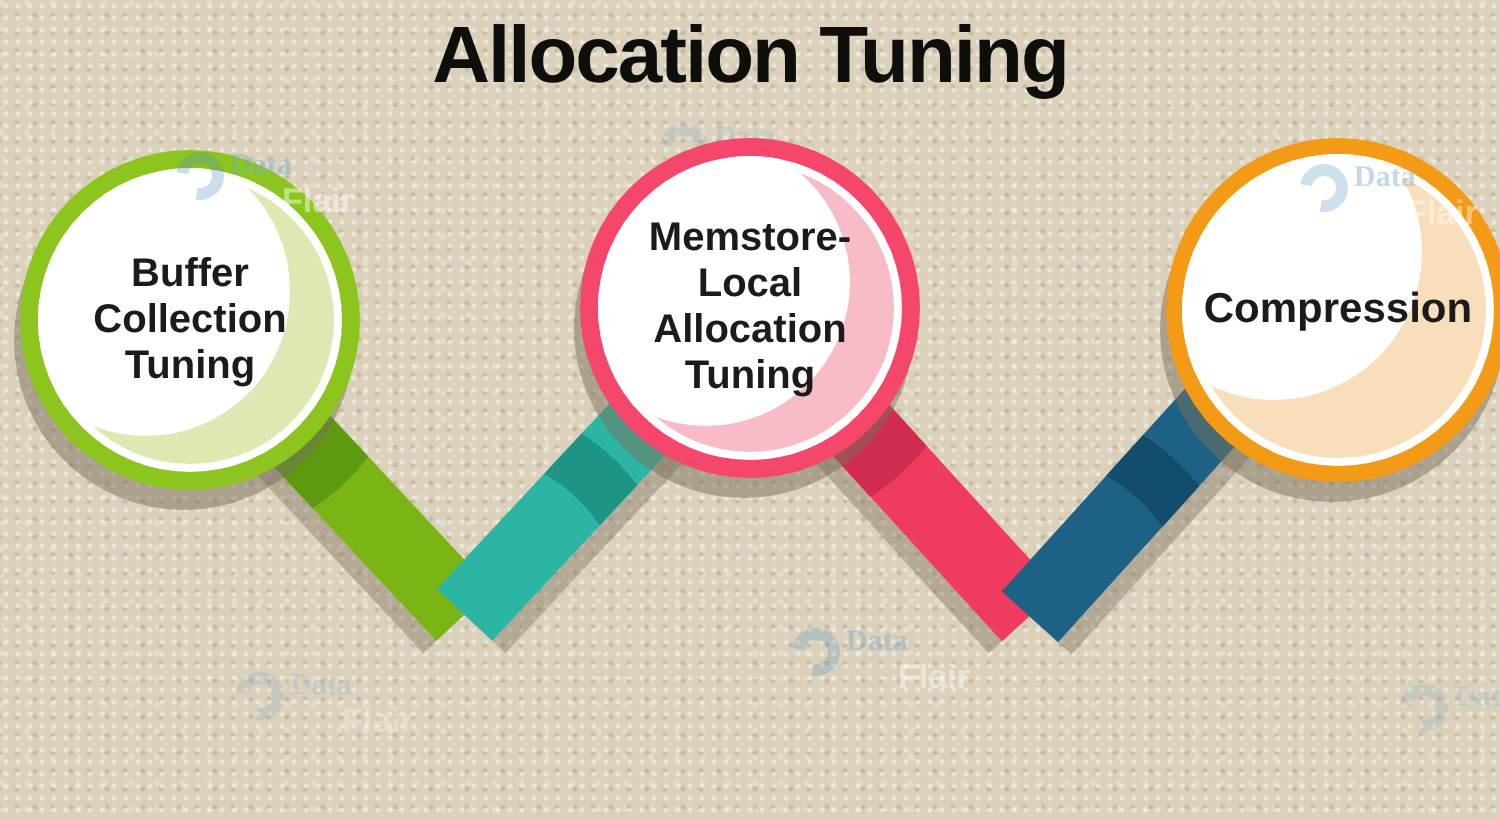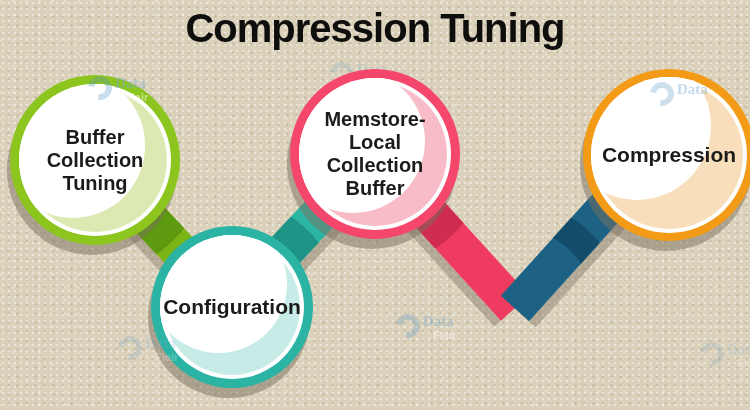--- a/index.html
+++ b/index.html
@@ -56,28 +56,28 @@
   .wm{position:absolute;display:flex;align-items:flex-start;gap:3px;z-index:5;pointer-events:none;}
   .wm-logo{
     width:24px;height:24px;border-radius:50%;
     border:6px solid rgba(82,143,190,0.55);
     border-left-color:transparent;
     transform:rotate(-35deg);
     box-sizing:border-box;
   }
   .wm-text{display:flex;flex-direction:column;}
   .wm-line1{font-weight:700;font-size:15px;color:rgba(116,168,206,0.85);line-height:1;font-family:Liberation Serif, serif;}
-  .wm-line2{font-weight:700;font-size:11px;color:rgba(255,255,255,0.85);line-height:1;margin-top:1px;margin-left:10px;}
+  .wm-line2{font-weight:700;font-size:17px;color:rgba(255,255,255,0.85);line-height:1;margin-top:1px;margin-left:26px;}
 </style>
 </head>
 <body>
 
 <div class="stage">
 
-  <div class="title">Compression Tuning</div>
+  <div class="title">Allocation Tuning</div>
 
   <div class="band" style="left: 63px; top: 215px; width: 201px; transform: rotate(47deg); --r1: 84px; --r2: 112px; --main: #7ab515; --dark: #5d9a10;"></div>
   <div class="band" style="left: 199px; top: 212px; width: 209px; transform: rotate(-47deg); --r1: 81px; --r2: 108px; --main: #2db5a4; --dark: #1e9486;"></div>
   <div class="band" style="left: 341px; top: 212px; width: 208px; transform: rotate(47.7deg); --r1: 85px; --r2: 112px; --main: #f03b60; --dark: #d02b50;"></div>
   <div class="band" style="left: 481px; top: 213px; width: 206px; transform: rotate(-47.9deg); --r1: 80px; --r2: 107px; --main: #1d6285; --dark: #134d6b;"></div>
 
   <div class="wm" style="left:330px;top:62px;opacity:0.30;z-index:1;">
     <span class="wm-logo"></span>
     <span class="wm-text">
       <span class="wm-line1">Data</span>
@@ -86,34 +86,27 @@
   </div>
 
   <div class="circle" style="left: 10px; top: 75px; width: 170px; height: 170px; --ring: #8cc51e; --tint: #dde9b3;">
     <div class="inner">
       <div class="moon"></div>
       <div class="hl" style="--hx:-12%;--hy:-7%;"></div>
     </div>
     <div class="label" style="font-size:20px;">Buffer Collection Tuning</div>
   </div>
 
-  <div class="circle" style="left: 151px; top: 226px; width: 162px; height: 162px; --ring: #2bb3a3; --tint: #c7ebe6;">
-    <div class="inner">
-      <div class="moon"></div>
-      <div class="hl" style="--hx:-7%;--hy:-13%;"></div>
-    </div>
-    <div class="label" style="font-size:21px;padding:0 4px;">Configuration</div>
-  </div>
 
   <div class="circle" style="left: 290px; top: 69px; width: 170px; height: 170px; --ring: #f4476b; --tint: #f7bcc8;">
     <div class="inner">
       <div class="moon"></div>
       <div class="hl" style="--hx:-12%;--hy:-6%;"></div>
     </div>
-    <div class="label" style="font-size:20px;padding:0 18px;">Memstore-Local Collection Buffer</div>
+    <div class="label" style="font-size:20px;padding:0 18px;">Memstore-Local Allocation Tuning</div>
   </div>
 
 
   <div class="circle" style="left: 583px; top: 69px; width: 172px; height: 172px; --ring: #f39b16; --tint: #f8debb;">
     <div class="inner" style="inset:8px;">
       <div class="moon"></div>
       <div class="hl" style="--hx:-18%;--hy:-16%;"></div>
     </div>
     <div class="label" style="font-size:21px;">Compression</div>
   </div>

